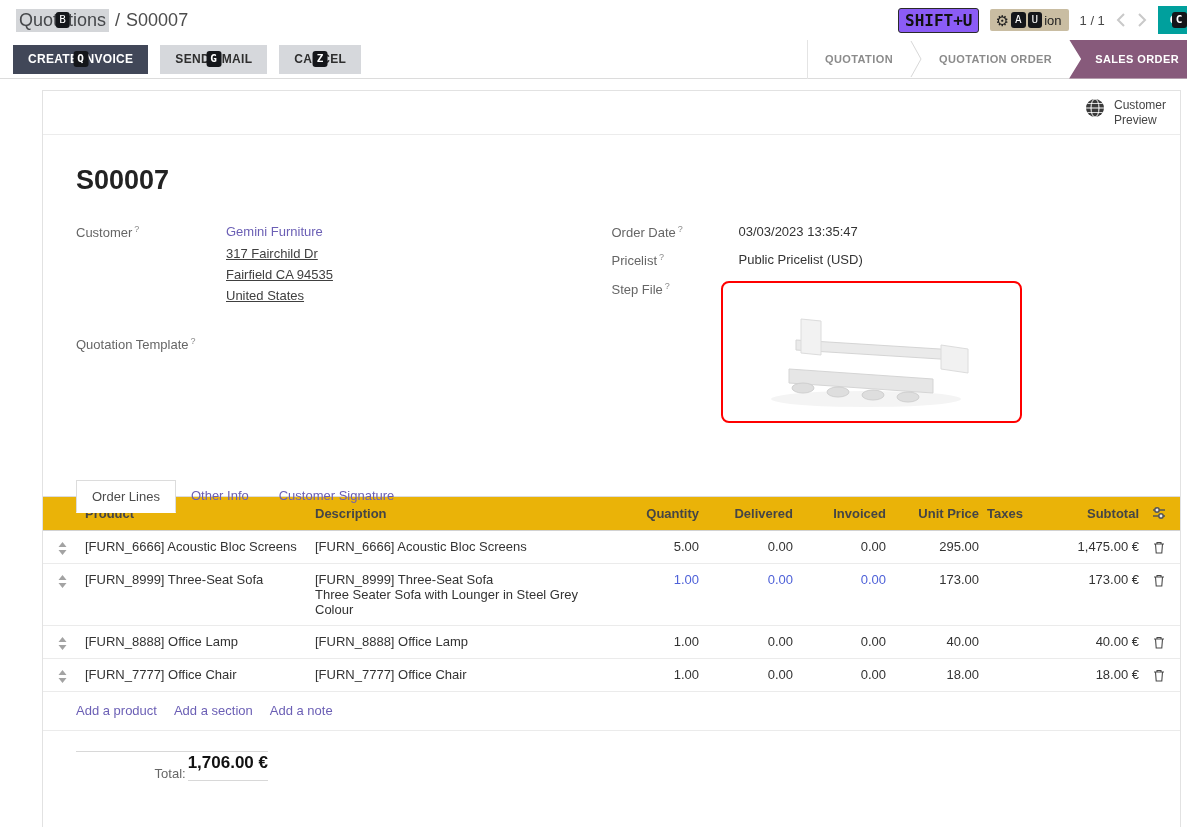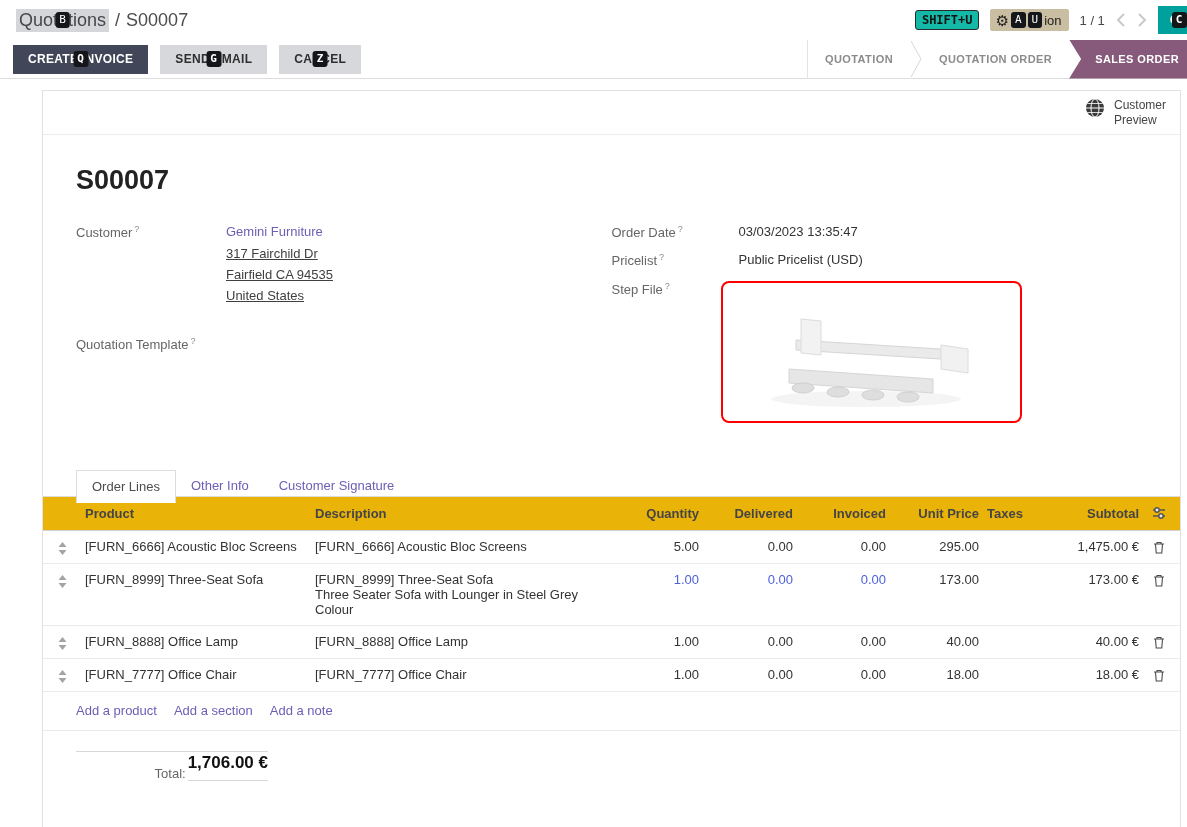--- a/index.html
+++ b/index.html
@@ -10,22 +10,22 @@
   .kbd { background:#14161a; color:#fff; font-family:"DejaVu Sans Mono", monospace;
     font-size:11px; line-height:16px; padding:0 4px; border-radius:3px; z-index:6; }
   .kbd.abs { position:absolute; left:50%; top:50%; transform:translate(-50%,-50%); }
 
   
   .cp-row1 { height:40px; display:flex; align-items:center; padding-left:16px; }
   .breadcrumb { font-size:18px; color:#4c4c4c; display:flex; align-items:center; gap:6px; }
   .bc-parent { background:#d4d6d9; color:#45474a; padding:1px 3px; position:relative; cursor:pointer; }
   .bc-current { color:#4c4c4c; }
   .cp-right { margin-left:auto; display:flex; align-items:center; gap:11px; }
-  .shift-badge { font-family:"DejaVu Sans Mono", monospace; font-size:12px; font-weight:bold;
-    color:#111; background:#14b8a6; border:1px solid #2a2a2a; border-radius:3px; padding:2px 6px; }
+  .shift-badge { font-family:"DejaVu Sans Mono", monospace; font-size:16px; font-weight:bold;
+    color:#111; background:#8b5cf6; border:1px solid #2a2a2a; border-radius:3px; padding:2px 6px; }
   .action-btn { position:relative; display:flex; align-items:center; gap:2px;
     background:#c9bda2; border:none; padding:3px 7px 3px 5px; border-radius:2px;
     font-size:13px; color:#222; cursor:pointer; }
   .gear-glyph { font-size:15px; line-height:15px; color:#1e1e1e; }
   .pager { font-size:13px; color:#474747; }
   .chev { display:flex; align-items:center; cursor:pointer; }
   .create-btn { position:relative; background:var(--teal); color:#fff; border:none;
     font-size:12px; font-weight:bold; letter-spacing:.3px; padding:7px 16px 7px 10px;
     margin-right:-38px; cursor:pointer; }
   .create-btn .kbd { position:absolute; left:14px; top:50%; transform:translateY(-50%); }
@@ -69,21 +69,21 @@
   .addr { line-height:21px; color:#404040; margin-top:4px;text-decoration:underline; }
   .template-row { margin-top:30px; }
   .step-row { margin-top:10px; }
   .step-box { width:301px; height:142px; border:2px solid var(--red); border-radius:8px;
     margin-left:-18px; display:flex; align-items:center; justify-content:center;
     background:#fff; cursor:pointer; }
 
   
   .tabs { margin-top:28px; padding-left:33px; border-bottom:1px solid #dcdcdc; display:flex; }
   .tab { padding:8px 15px; font-size:13px; color:var(--link); cursor:pointer;
-    position:relative; top:7px; }
+    position:relative; top:17px; }
   .tab.active { color:#4c4c4c; background:#fff; border:1px solid #dcdcdc; border-bottom:1px solid #fff; }
 
   
   .grid { display:grid; grid-template-columns:38px 230px 300px 92px 94px 93px 93px 48px 112px 32px; }
   .thead { background:#eab308; border-bottom:1px solid #d2d2d2; height:34px; align-items:center;
     font-size:13px; font-weight:bold; color:#454545; }
   .thead .cell { cursor:pointer; }
   .cell { padding:0 4px; }
   .num { text-align:right; }
   .trow { border-bottom:1px solid #ebebeb; padding:8px 0; font-size:13px; color:#333;

